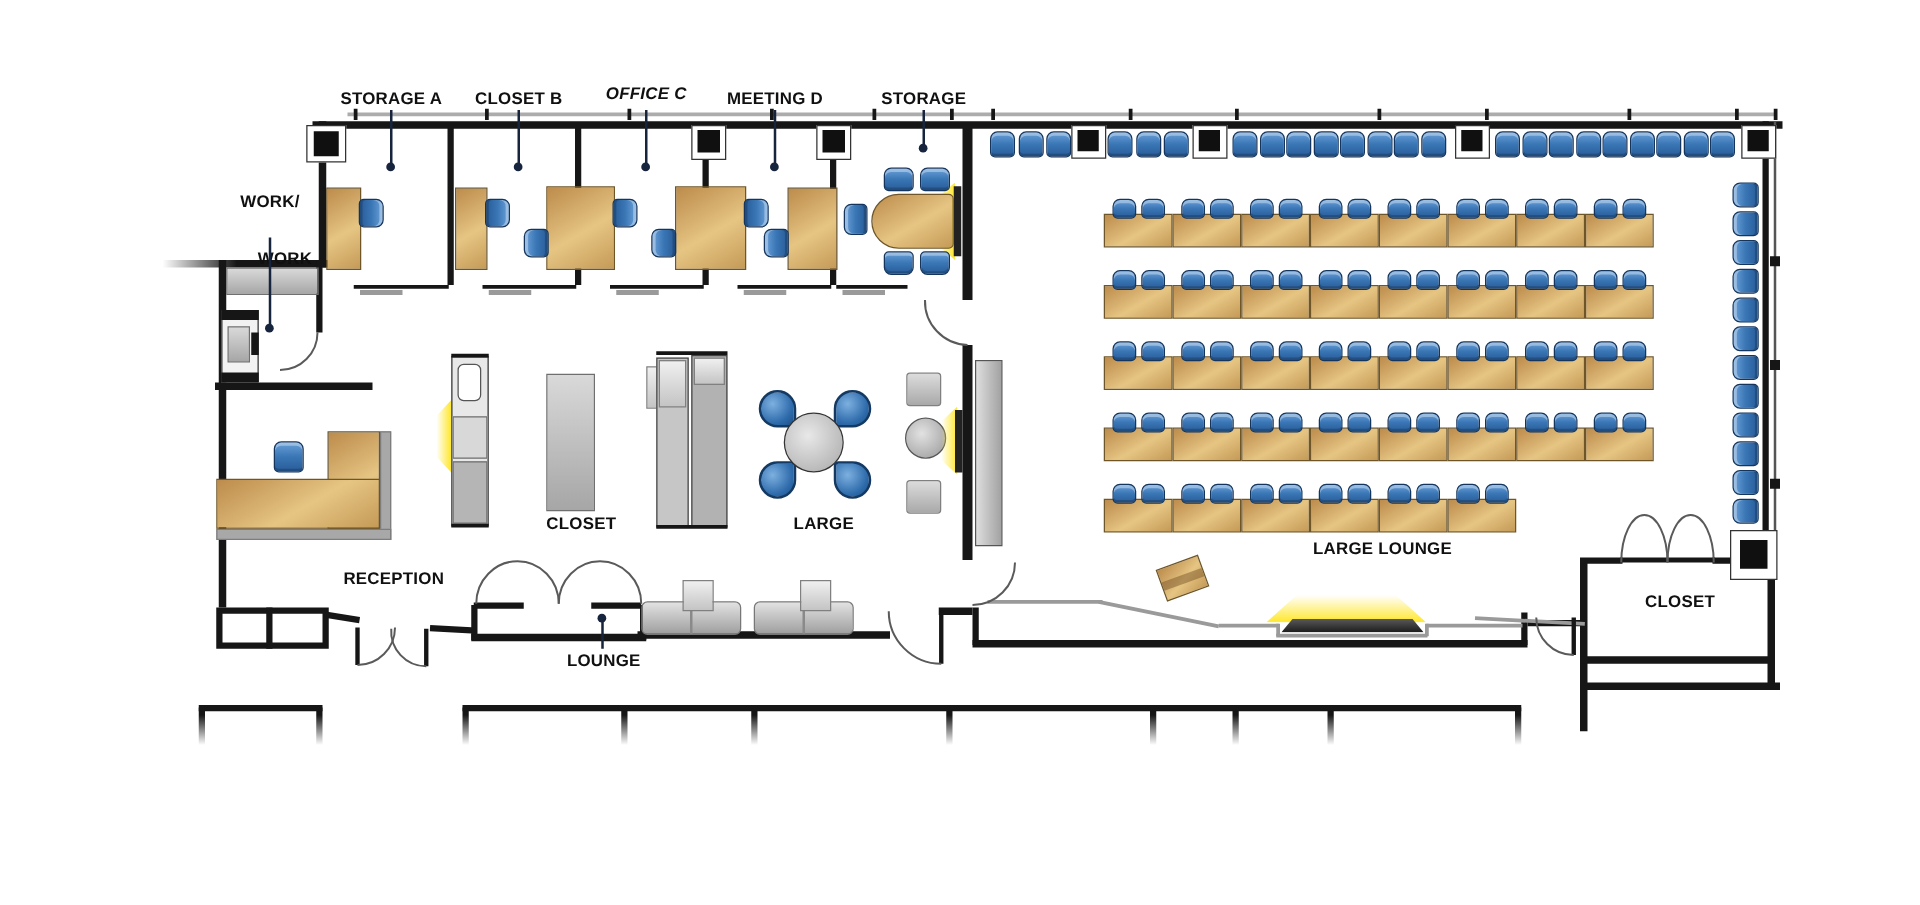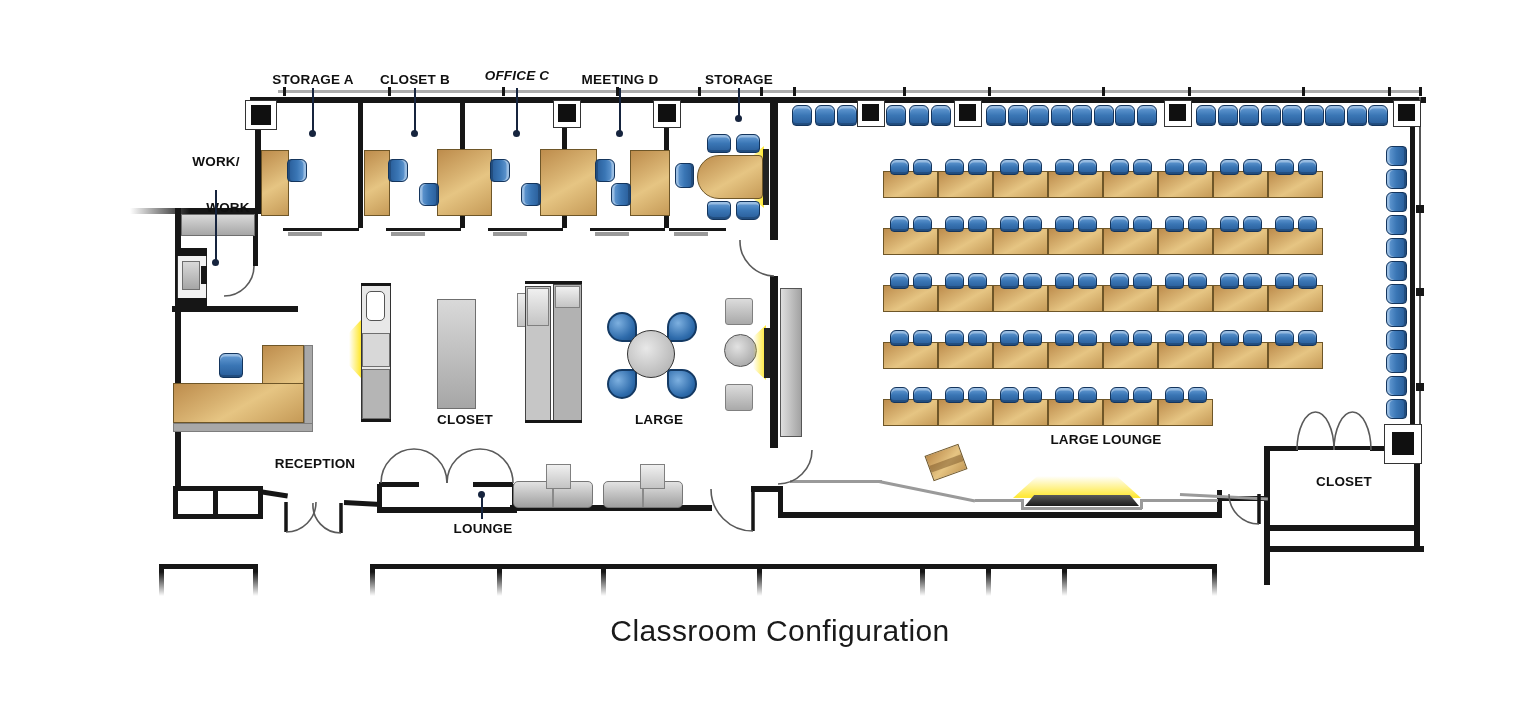--- a/index.html
+++ b/index.html
@@ -418,14 +418,13 @@
   <div class="dot" style="left:513px;top:130px;"></div>
   <div class="leader" style="left:619px;top:88px;height:45px;"></div>
   <div class="dot" style="left:616px;top:130px;"></div>
   <div class="leader" style="left:738px;top:88px;height:30px;"></div>
   <div class="dot" style="left:735px;top:115px;"></div>
   <div class="leader" style="left:215px;top:190px;height:72px;"></div>
   <div class="dot" style="left:212px;top:259px;"></div>
   <div class="leader" style="left:481px;top:497px;height:22px;"></div>
   <div class="dot" style="left:478px;top:491px;"></div>
 
-  <div class="title" style="left:780px;top:631px;">Classroom Configuration</div>
 </div>
 
 </body></html>

